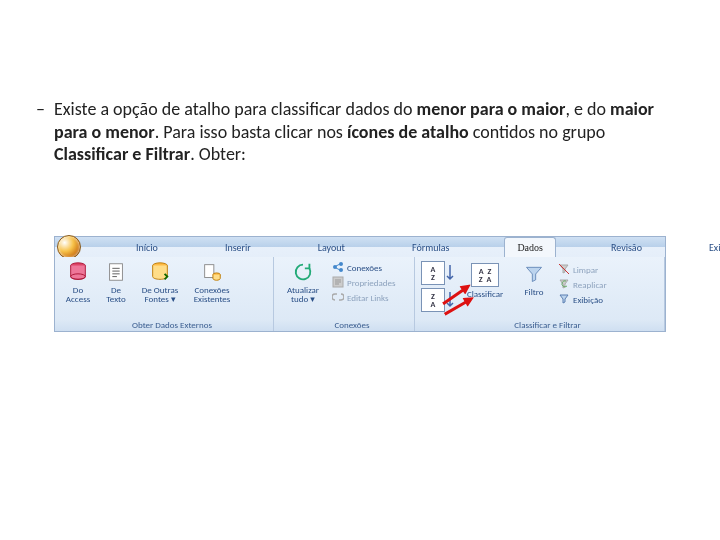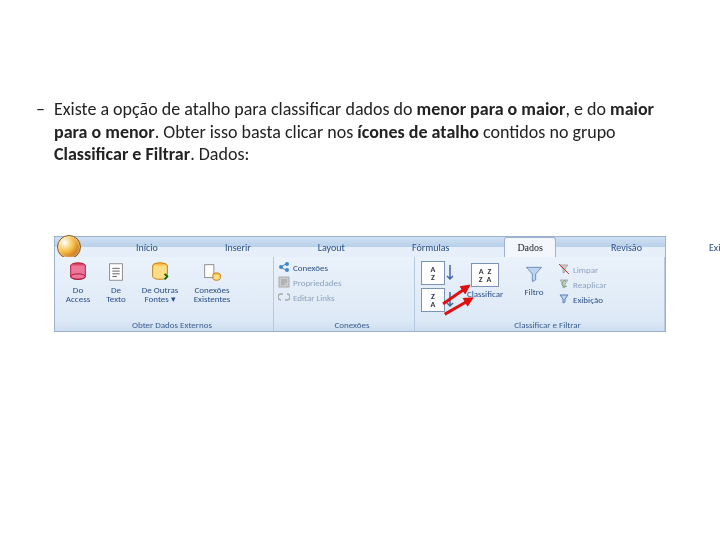--- a/index.html
+++ b/index.html
@@ -41,21 +41,21 @@
   .ra2{left:442px;top:310px;transform:rotate(-30deg);}
   .ra-shape{width:34px;height:10px;background:#d11;clip-path:polygon(0 35%,70% 35%,70% 0,100% 50%,70% 100%,70% 65%,0 65%);}
 </style>
 </head>
 <body>
 
 <div class="slide">
 
   <div class="bullet">
     <span class="dash">–</span>
-    <span>Existe a opção de atalho para classificar dados do </span><span class="bold">menor para o maior</span><span>, e do </span><span class="bold">maior para o menor</span><span>. Obter isso basta clicar nos </span><span class="bold">ícones de atalho</span><span> contidos no grupo </span><span class="bold">Classificar e Filtrar</span><span>. Dados:</span>
+    <span>Existe a opção de atalho para classificar dados do </span><span class="bold">menor para o maior</span><span>, e do </span><span class="bold">maior para o menor</span><span>. Para isso basta clicar nos </span><span class="bold">ícones de atalho</span><span> contidos no grupo </span><span class="bold">Classificar e Filtrar</span><span>. Obter:</span>
   </div>
 
   <div class="ribbon">
     <div class="titlebar"></div>
     <div class="officebtn"></div>
 
     <div class="tabs">
       <div class="tab">Início</div>
       <div class="tab">Inserir</div>
       <div class="tab">Layout da Página</div>
@@ -99,20 +99,27 @@
                 <path d="M13 15v4c0 1 1.8 2 4 2s4-1 4-2v-4" fill="#fd8" stroke="#b70"></path>
               </svg>
             <div class="lbl">Conexões<br>Existentes</div>
           </div>
         </div>
         <div class="group-label">Obter Dados Externos</div>
       </div>
 
       <div class="group" style="width:140px">
         <div style="display:flex;gap:4px;padding:0 4px;">
+          <div class="btn" style="width:50px">
+            <svg class="icn" viewBox="0 0 24 24">
+                <path d="M12 4a8 8 0 1 0 7 4" fill="none" stroke="#2a7" stroke-width="2"></path>
+                <path d="M19 3v5h-5" fill="none" stroke="#2a7" stroke-width="2"></path>
+              </svg>
+            <div class="lbl">Atualizar<br>tudo ▾</div>
+          </div>
           <div style="display:flex;flex-direction:column;gap:3px;padding-top:4px;">
             <div class="smallrow">
               <svg class="icn-mini" viewBox="0 0 12 12">
                   <circle cx="3" cy="6" r="2" fill="#48c"></circle>
                   <circle cx="9" cy="3" r="2" fill="#48c"></circle>
                   <circle cx="9" cy="9" r="2" fill="#48c"></circle>
                   <path d="M4 5l4-2M4 7l4 2" stroke="#48c"></path>
                 </svg>
               <span>Conexões</span>
             </div>

